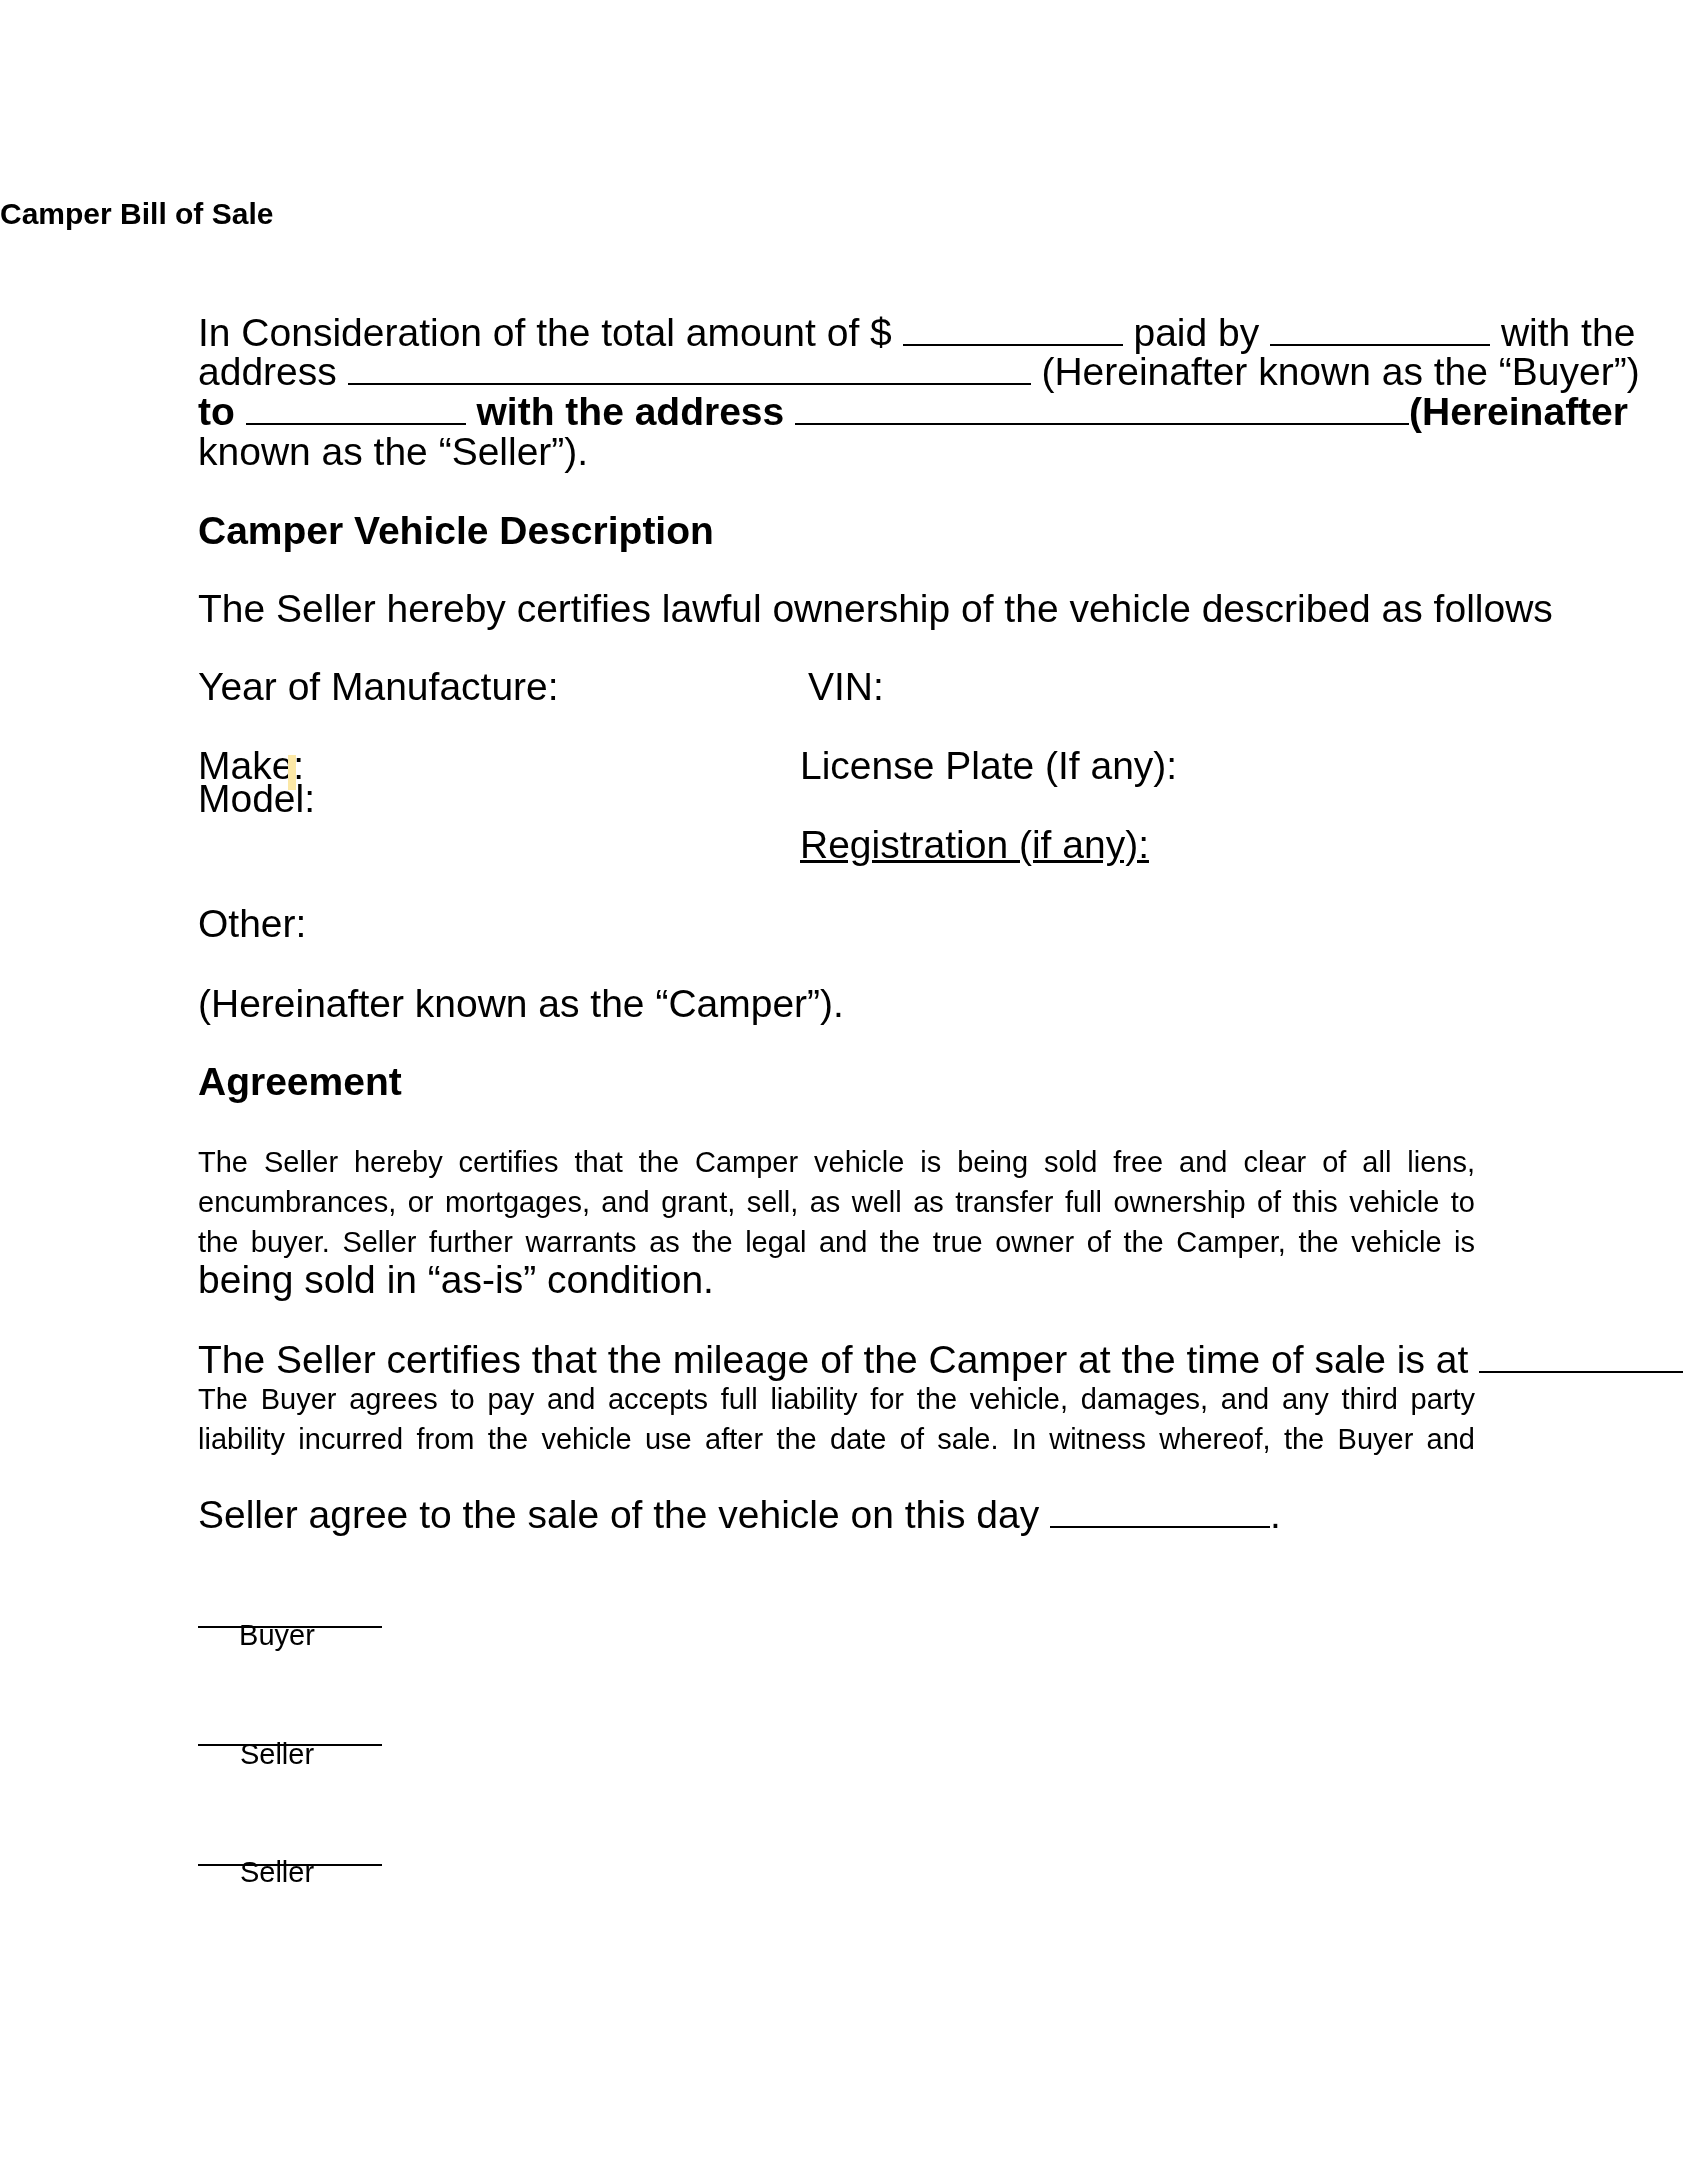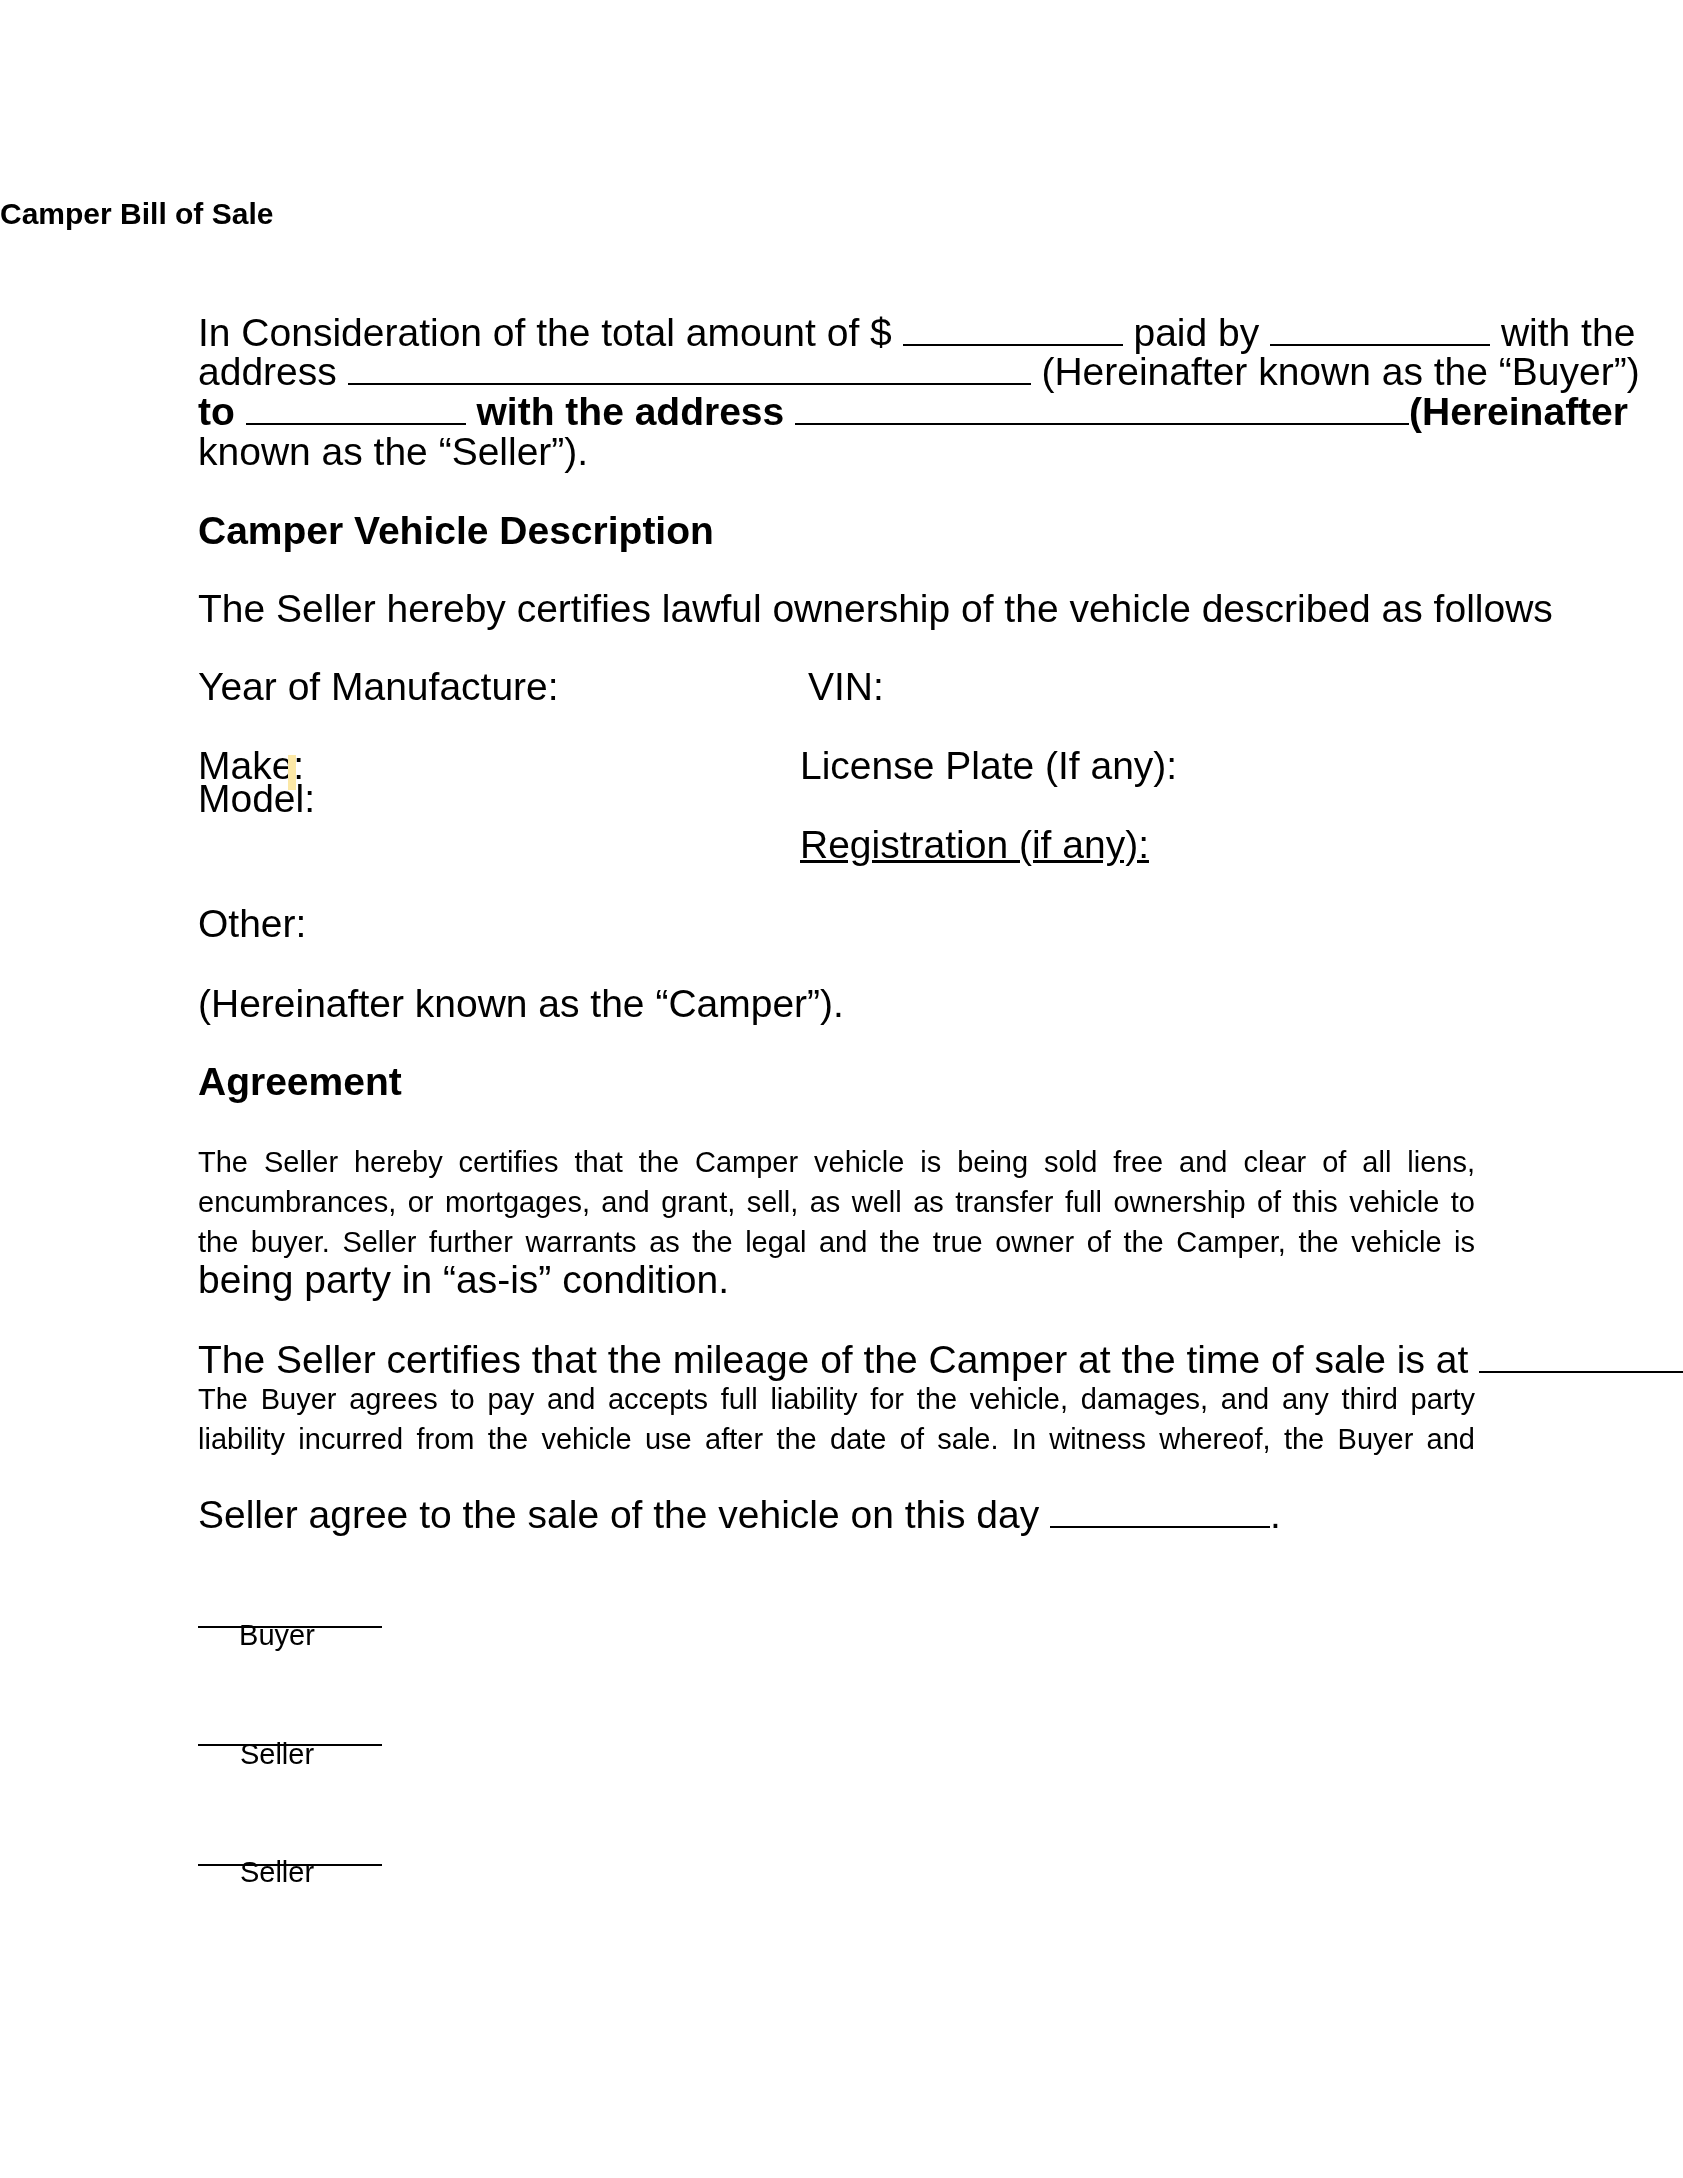--- a/index.html
+++ b/index.html
@@ -45,21 +45,21 @@
 
 <div class="ln" style="top:904px;">Other:</div>
 
 <div class="ln" style="top:984px;">(Hereinafter known as the “Camper”).</div>
 
 <div class="ln bold" style="top:1062px;">Agreement</div>
 
 <div class="just" style="top:1142px;">The Seller hereby certifies that the Camper vehicle is being sold free and clear of all liens,</div>
 <div class="just" style="top:1182px;">encumbrances, or mortgages, and grant, sell, as well as transfer full ownership of this vehicle to</div>
 <div class="just" style="top:1222px;">the buyer. Seller further warrants as the legal and the true owner of the Camper, the vehicle is</div>
-<div class="ln" style="top:1260px;">being party in “as-is” condition.</div>
+<div class="ln" style="top:1260px;">being sold in “as-is” condition.</div>
 
 <div class="ln" style="top:1340px;"><span>The Seller certifies that the mileage of the Camper at the time of sale is at</span> <span class="blank" style="width:234px"></span><span>.</span></div>
 <div class="just" style="top:1379px;">The Buyer agrees to pay and accepts full liability for the vehicle, damages, and any third party</div>
 <div class="just" style="top:1419px;">liability incurred from the vehicle use after the date of sale. In witness whereof, the Buyer and</div>
 <div class="ln" style="top:1458px;margin-top:37px;"><span>Seller agree to the sale of the vehicle on this day</span> <span class="blank" style="width:220px"></span><span>.</span></div>
 
 <div class="sigline" style="top:1626px;"></div>
 <div class="siglbl" style="top:1615px;">Buyer</div>
 
 <div class="sigline" style="top:1744px;"></div>

